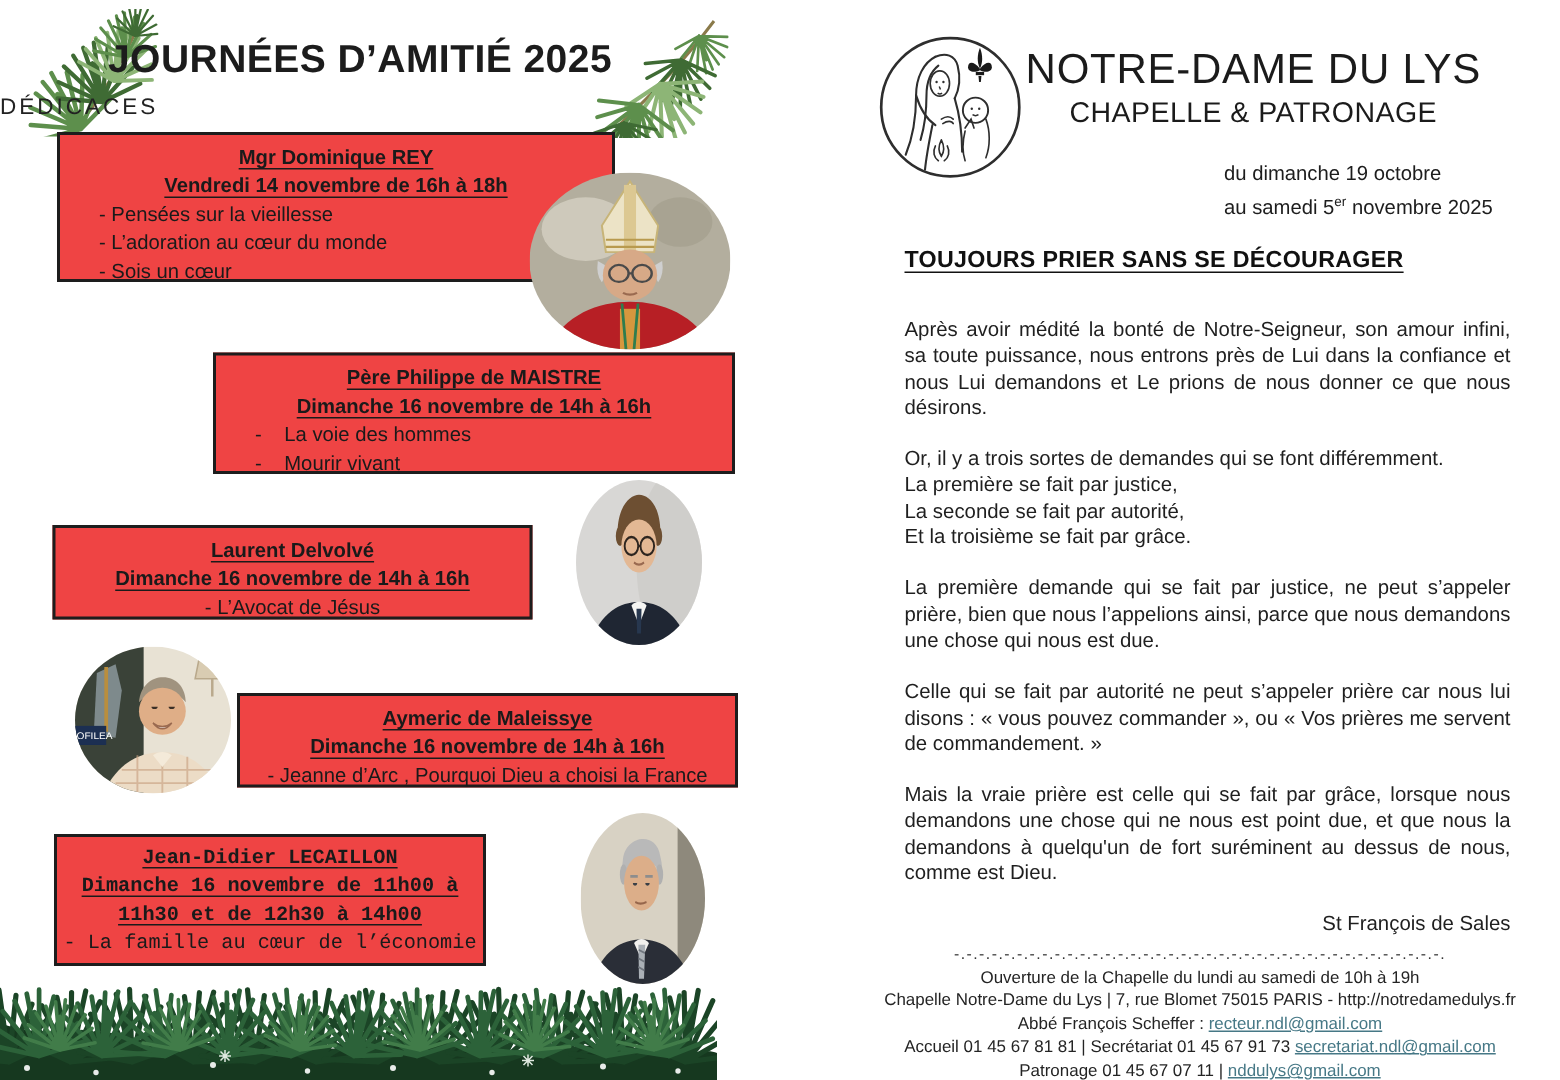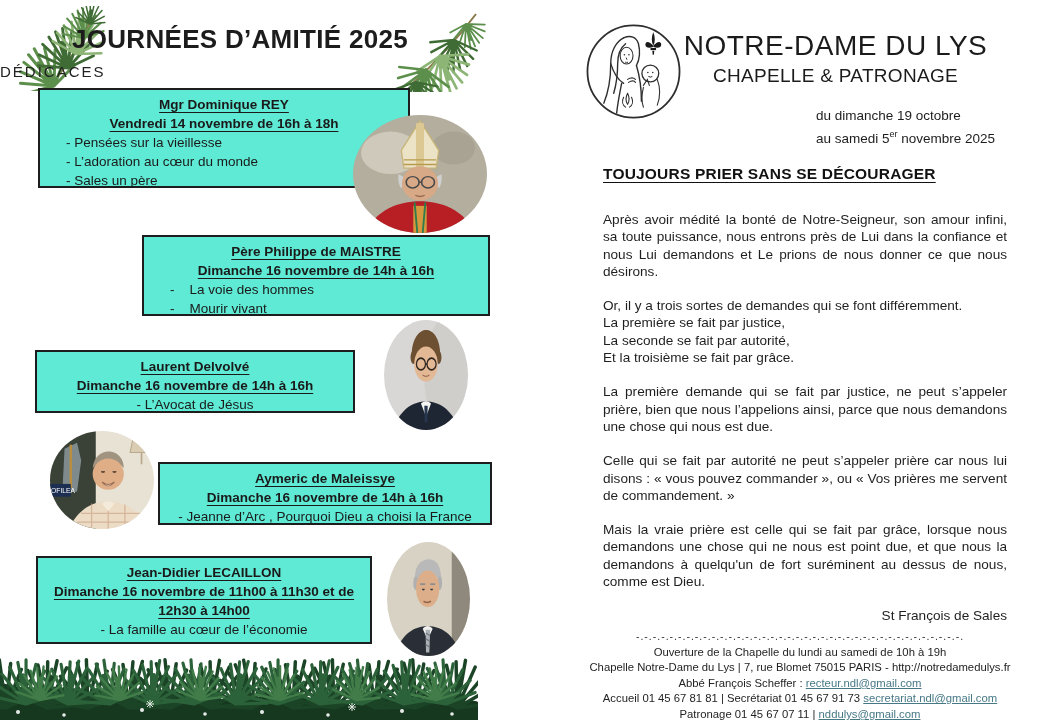--- a/index.html
+++ b/index.html
@@ -7,27 +7,27 @@
           font-family:"Liberation Sans",sans-serif;}
   
   .page-left{position:absolute;left:0;top:0;width:520px;height:720px;}
   .lp-title{position:absolute;left:0;top:24px;width:480px;text-align:center;
             font-size:26px;font-weight:700;letter-spacing:.3px;color:#1c1c1c;}
   .lp-subtitle{position:absolute;left:0;top:63px;width:480px;
                font-size:15px;letter-spacing:2px;color:#222;}
   .branch{position:absolute;}
   .branch-tl{left:18px;top:6px;width:95px;height:85px;}
   .branch-tr{left:386px;top:10px;width:100px;height:82px;}
-  .event-box{position:absolute;background:#5eead4;border:2px solid #1d1d1d;box-sizing:border-box;
+  .event-box{position:absolute;background:#ef4444;border:2px solid #1d1d1d;box-sizing:border-box;
              padding-top:5px;font-size:13.5px;line-height:19px;color:#1a1a1a;z-index:2;}
   .eb1{left:38px;top:88px;width:372px;height:100px;}
   .eb2{left:142px;top:235px;width:348px;height:81px;}
   .eb3{left:35px;top:350px;width:320px;height:63px;}
   .eb4{left:158px;top:462px;width:334px;height:63px;}
-  .eb5{left:36px;top:556px;width:336px;height:88px;}
+  .eb5{left:36px;top:556px;width:288px;height:88px;font-family:Liberation Mono, monospace;}
   .ev-name,.ev-date{font-weight:700;text-align:center;text-decoration:underline;
                     text-underline-offset:2.5px;}
   .items-left{padding-left:26px;}
   .items-center{text-align:center;}
   .ev-item{white-space:pre-wrap;}
   .photo{position:absolute;border-radius:50%;overflow:hidden;z-index:5;}
   .photo svg{display:block;width:100%;height:100%;}
   .ph1{left:353px;top:115px;width:134px;height:118px;}
   .ph2{left:384px;top:320px;width:84px;height:110px;}
   .ph3{left:50px;top:431px;width:104px;height:98px;}
@@ -97,21 +97,21 @@
 
     <div class="lp-title">JOURNÉES D’AMITIÉ 2025</div>
     <div class="lp-subtitle">DÉDICACES</div>
 
     <div class="event-box eb1">
       <div class="ev-name">Mgr Dominique REY</div>
       <div class="ev-date">Vendredi 14 novembre de 16h à 18h</div>
       <div class="ev-items items-left">
         <div class="ev-item">- Pensées sur la vieillesse</div>
         <div class="ev-item">- L’adoration au cœur du monde</div>
-        <div class="ev-item">- Sales un père</div>
+        <div class="ev-item">- Sois un cœur</div>
       </div>
     </div>
 
     <div class="event-box eb2">
       <div class="ev-name">Père Philippe de MAISTRE</div>
       <div class="ev-date">Dimanche 16 novembre de 14h à 16h</div>
       <div class="ev-items items-left">
         <div class="ev-item">-    La voie des hommes</div>
         <div class="ev-item">-    Mourir vivant</div>
       </div>

